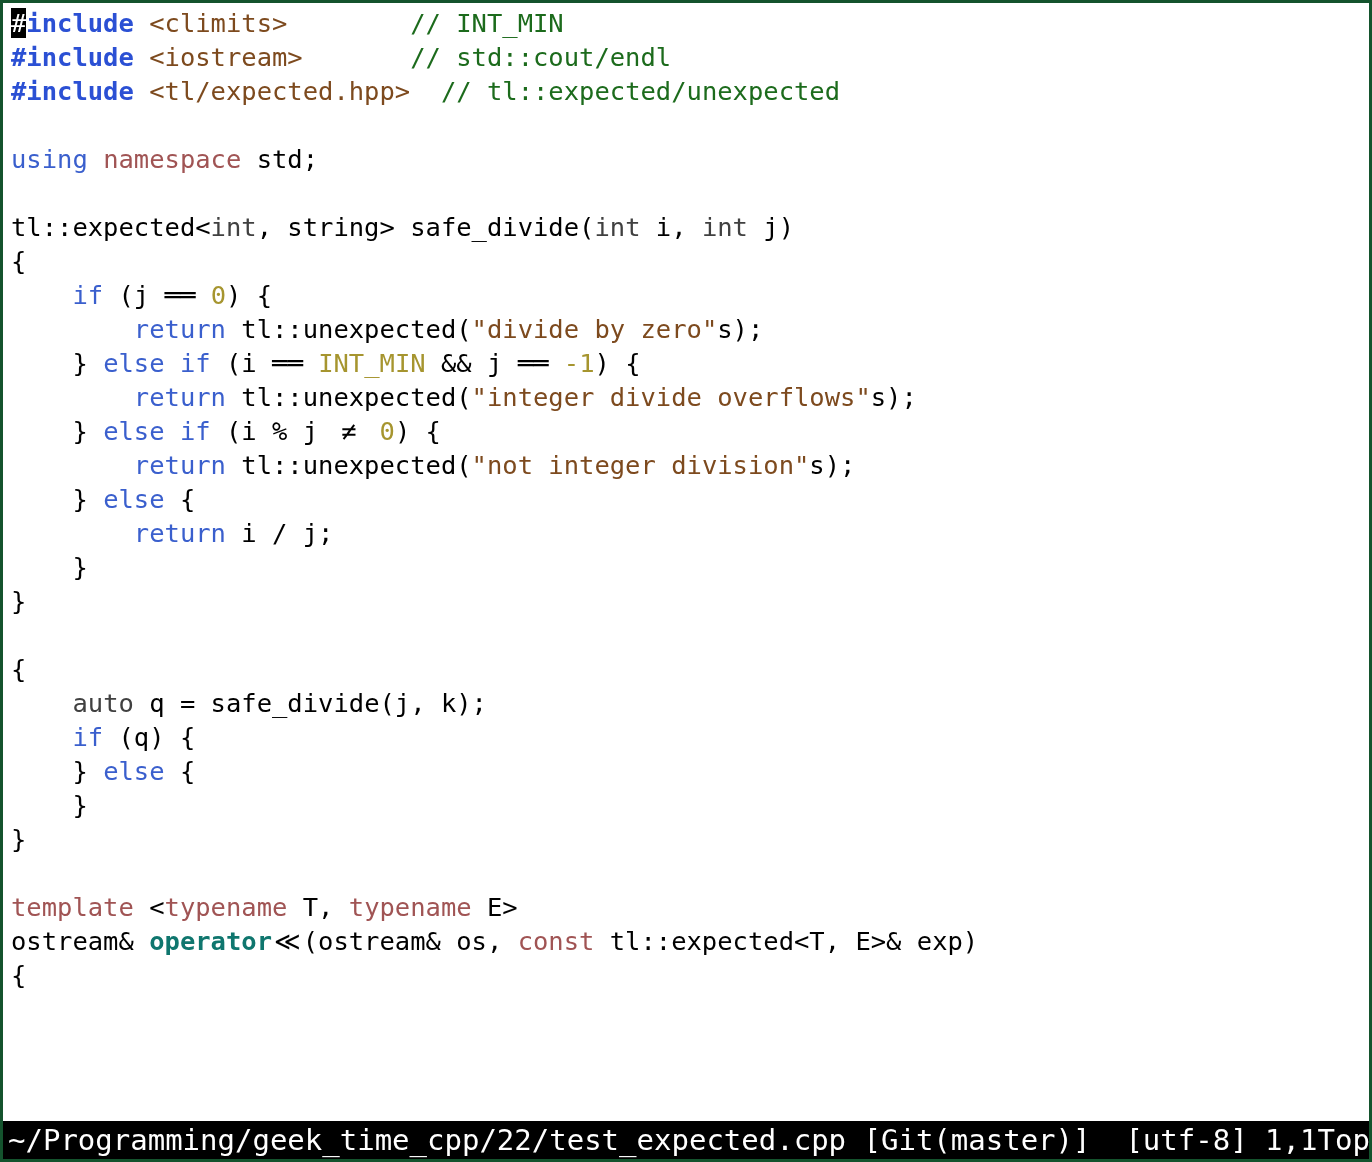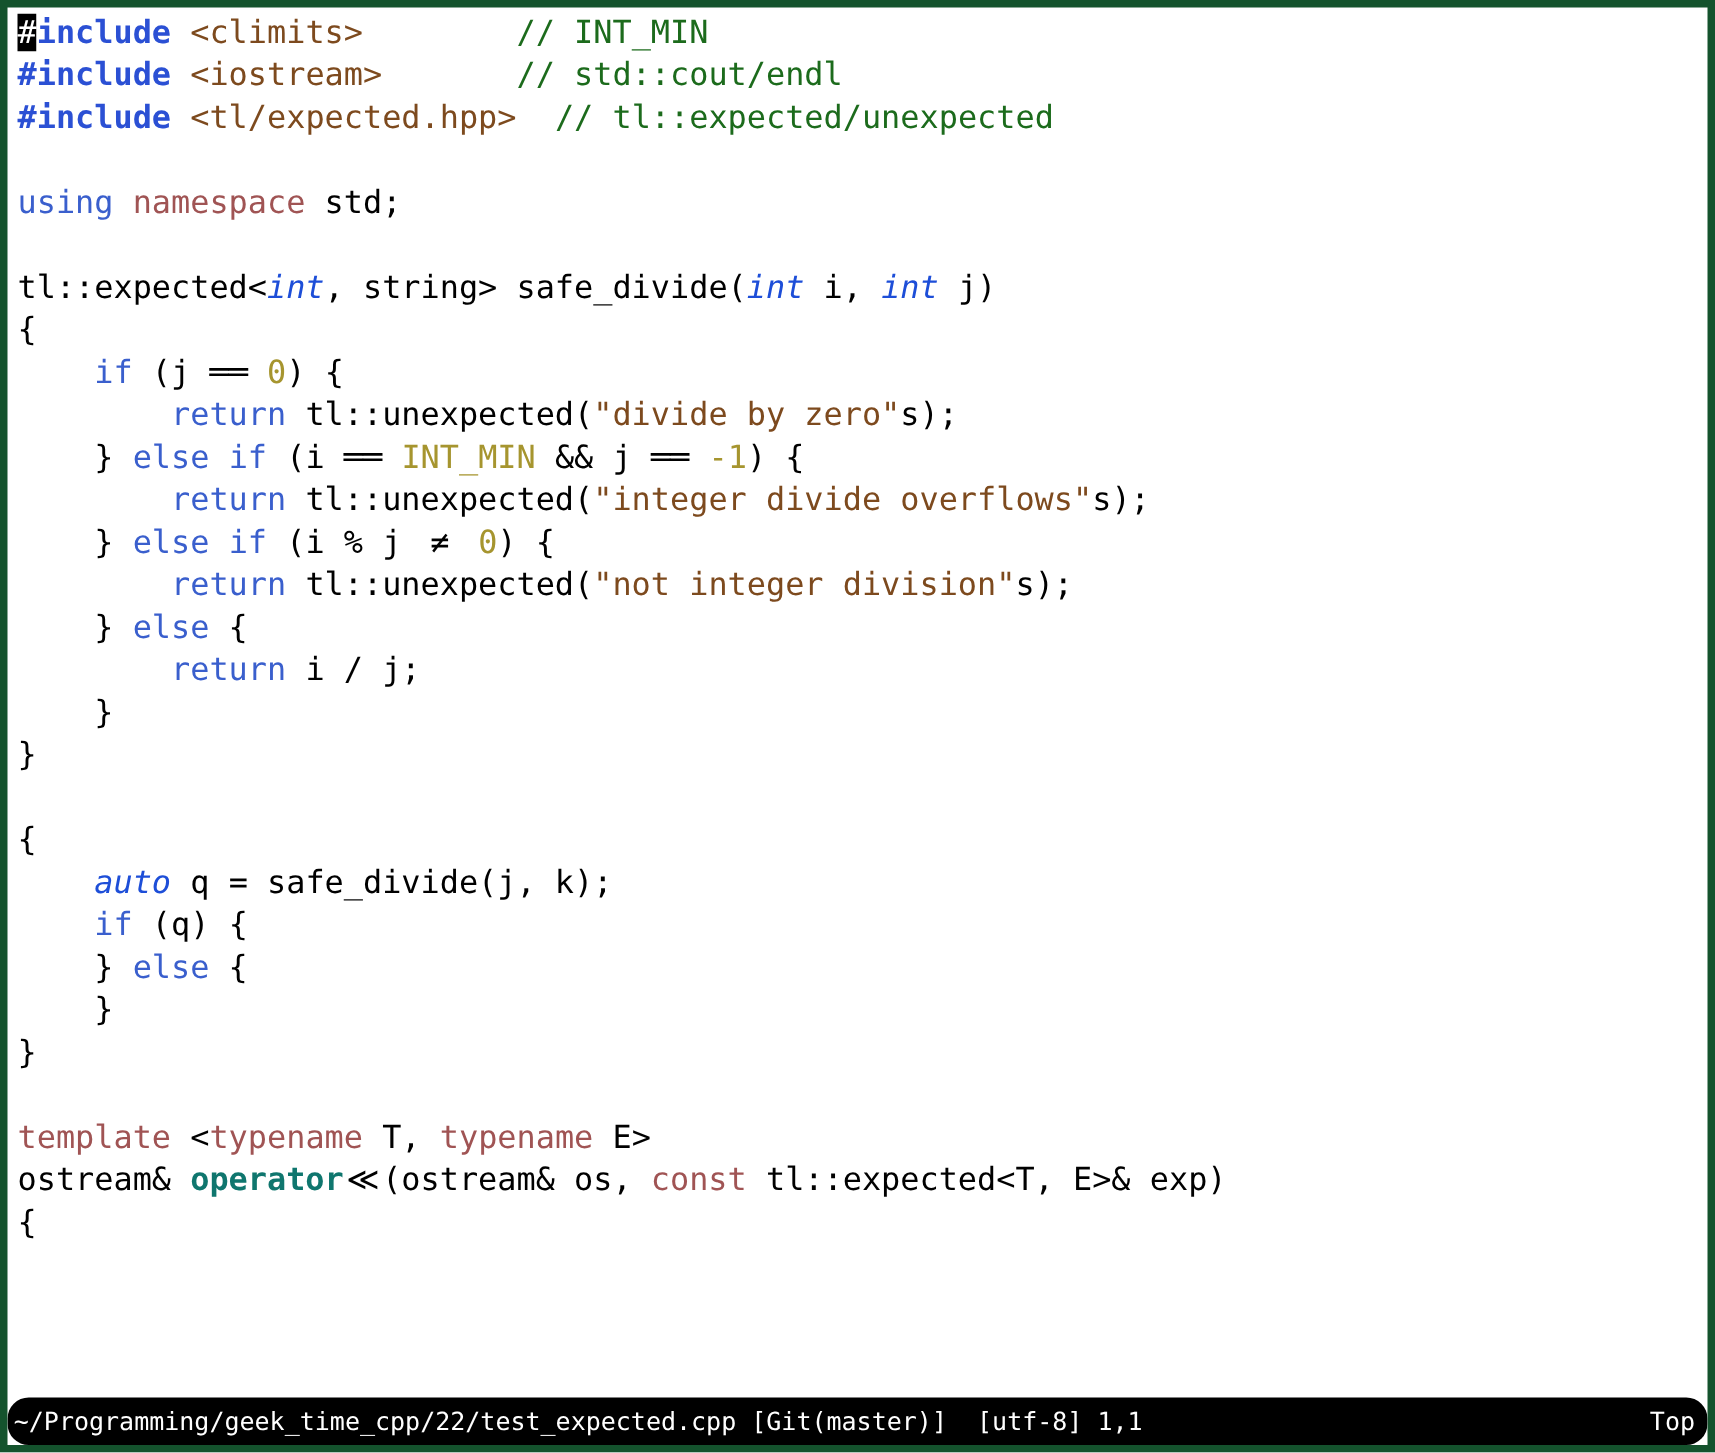--- a/index.html
+++ b/index.html
@@ -1,52 +1,51 @@
 <!DOCTYPE html>
 <html><head>
 <meta charset="utf-8">
 <style>
   html,body{margin:0;padding:0;background:#e8e8e8;}
   #window{
     width:1372px;height:1162px;
     box-sizing:border-box;
     background:#ffffff;
-    border:6px solid #14532d;
+    border:3px solid #14532d;
     position:relative;
     font-family:"DejaVu Sans Mono","Liberation Mono",monospace;
     font-size:25.5px;
     color:#000000;
     overflow:hidden;
   }
   #code-area{
     position:absolute;top:0;left:0;right:0;bottom:38px;
     padding:3px 0 0 8px;
     overflow:hidden;
     cursor:text;
   }
   .code-line{height:34px;line-height:34px;white-space:pre;}
   .tok-k  {color:#3a5fcd;}
   .tok-pp {color:#2b50d4;font-weight:bold;}
   .tok-inc{color:#7d4a1e;}
   .tok-c  {color:#1c6b1c;}
   .tok-s  {color:#7d4a1e;}
-  .tok-t  {color:#1d4ed8;font-style:italic;}
+  .tok-t  {color:#404040;}
   .tok-n  {color:#a6952f;}
   .tok-m  {color:#a05454;margin-top:24px;}
   .tok-fn {color:#0f766e;font-weight:bold;}
   .tok-cur{background:#000000;color:#ffffff;}
   .tok-w2 {display:inline-block;width:2ch;text-align:center;}
   #status-bar{
     position:absolute;left:0;right:0;bottom:0;height:38px;
     background:#000000;color:#ffffff;
     display:flex;justify-content:space-between;align-items:center;
     padding:0 10px 0 5px;
     white-space:pre;
-    font-size:20px;
-    border-radius:17px;
+    font-size:29px;
   }
 </style>
 </head>
 <body>
 
 <div id="window">
   <div id="code-area">
       <div class="code-line"><span class="tok-cur">#</span><span class="tok-pp">include</span><span> </span><span class="tok-inc">&lt;climits&gt;</span><span>        </span><span class="tok-c">// INT_MIN</span></div>
       <div class="code-line"><span class="tok-pp">#include</span><span> </span><span class="tok-inc">&lt;iostream&gt;</span><span>       </span><span class="tok-c">// std::cout/endl</span></div>
       <div class="code-line"><span class="tok-pp">#include</span><span> </span><span class="tok-inc">&lt;tl/expected.hpp&gt;</span><span>  </span><span class="tok-c">// tl::expected/unexpected</span></div>

